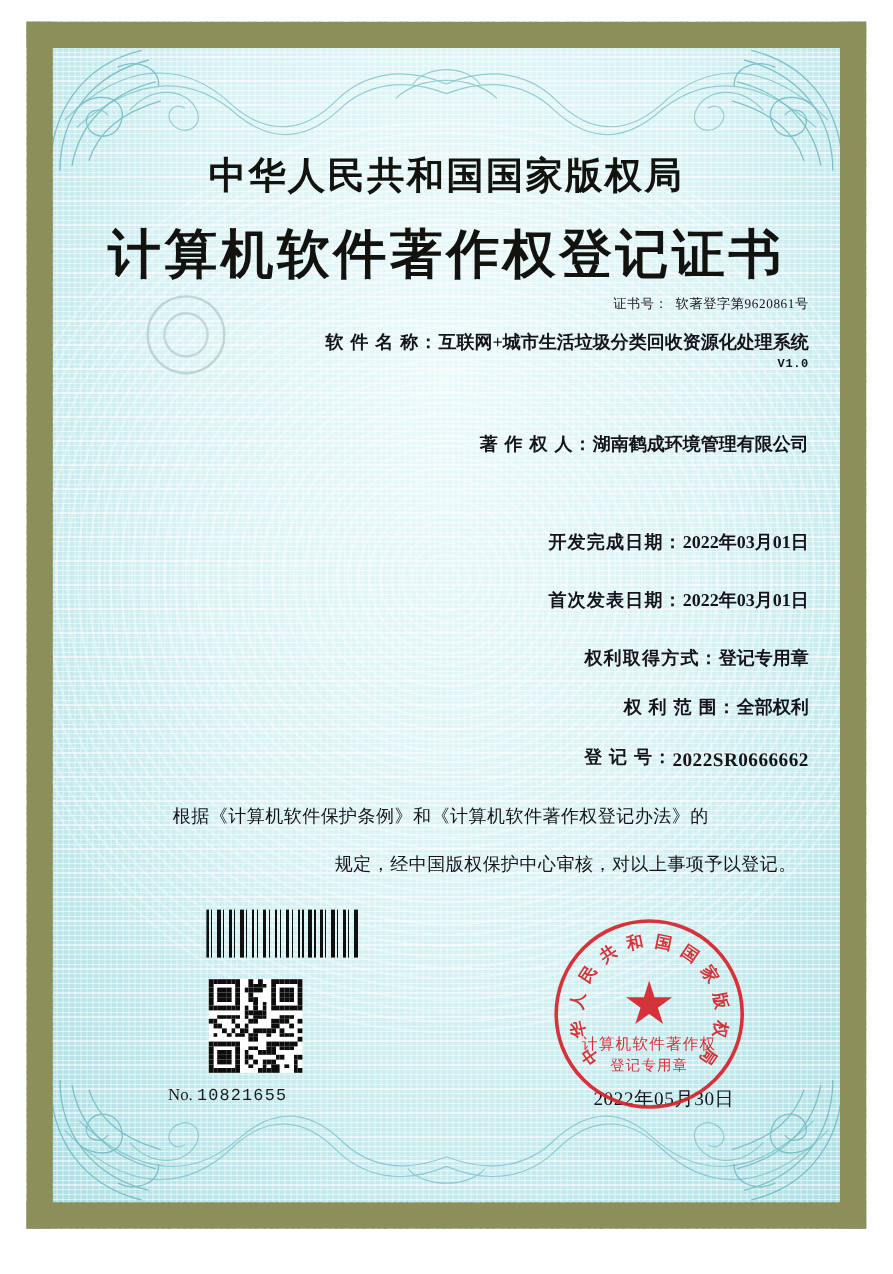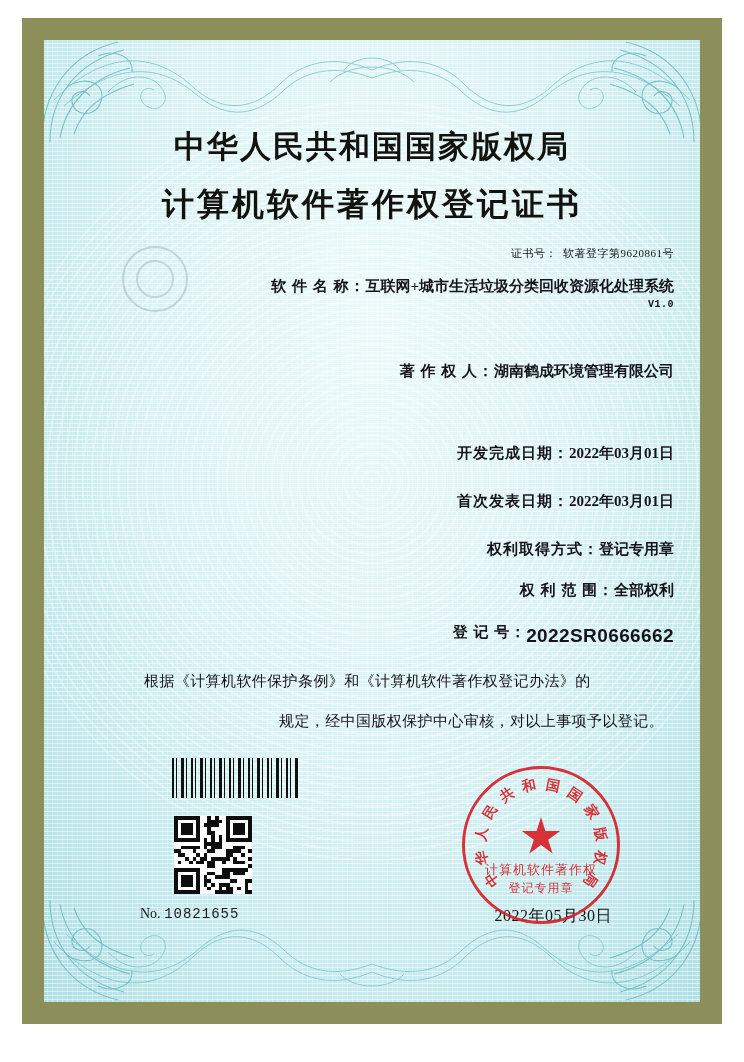--- a/index.html
+++ b/index.html
@@ -154,21 +154,21 @@
   .title-main {
     position: absolute;
     left: 0; right: 0;
     top: 108px;
     font-size: 31px;
   }
   .title-sub {
     position: absolute;
     left: 0; right: 0;
     top: 165px;
-    font-size: 32px;
+    font-size: 44px;
     letter-spacing: 3px;
   }
 
   .cert-no {
     position: absolute;
     right: 48px;
     top: 228px;
     font-size: 11px;
     color: #16161a;
     letter-spacing: 0.5px;
@@ -217,23 +217,23 @@
     vertical-align: top;
     max-width: 470px;
   }
   .field .val .line2 {
     display: block;
     font-family: "Liberation Mono", monospace;
     font-size: 10px;
     letter-spacing: 0.5px;
   }
   .mono-val {
-    font-family: Liberation Sans, sans-serif;
+    font-family: Liberation Serif, serif;
     font-weight: normal;
-    font-size: 19px;
+    font-size: 16px;
     letter-spacing: 0.4px;
   }
 
   .f-name     { top: 258px; }
   .f-owner    { top: 343px; }
   .f-devdate  { top: 425px; }
   .f-pubdate  { top: 473px; }
   .f-acquire  { top: 521px; }
   .f-scope    { top: 562px; }
   .f-regno    { top: 604px; }

